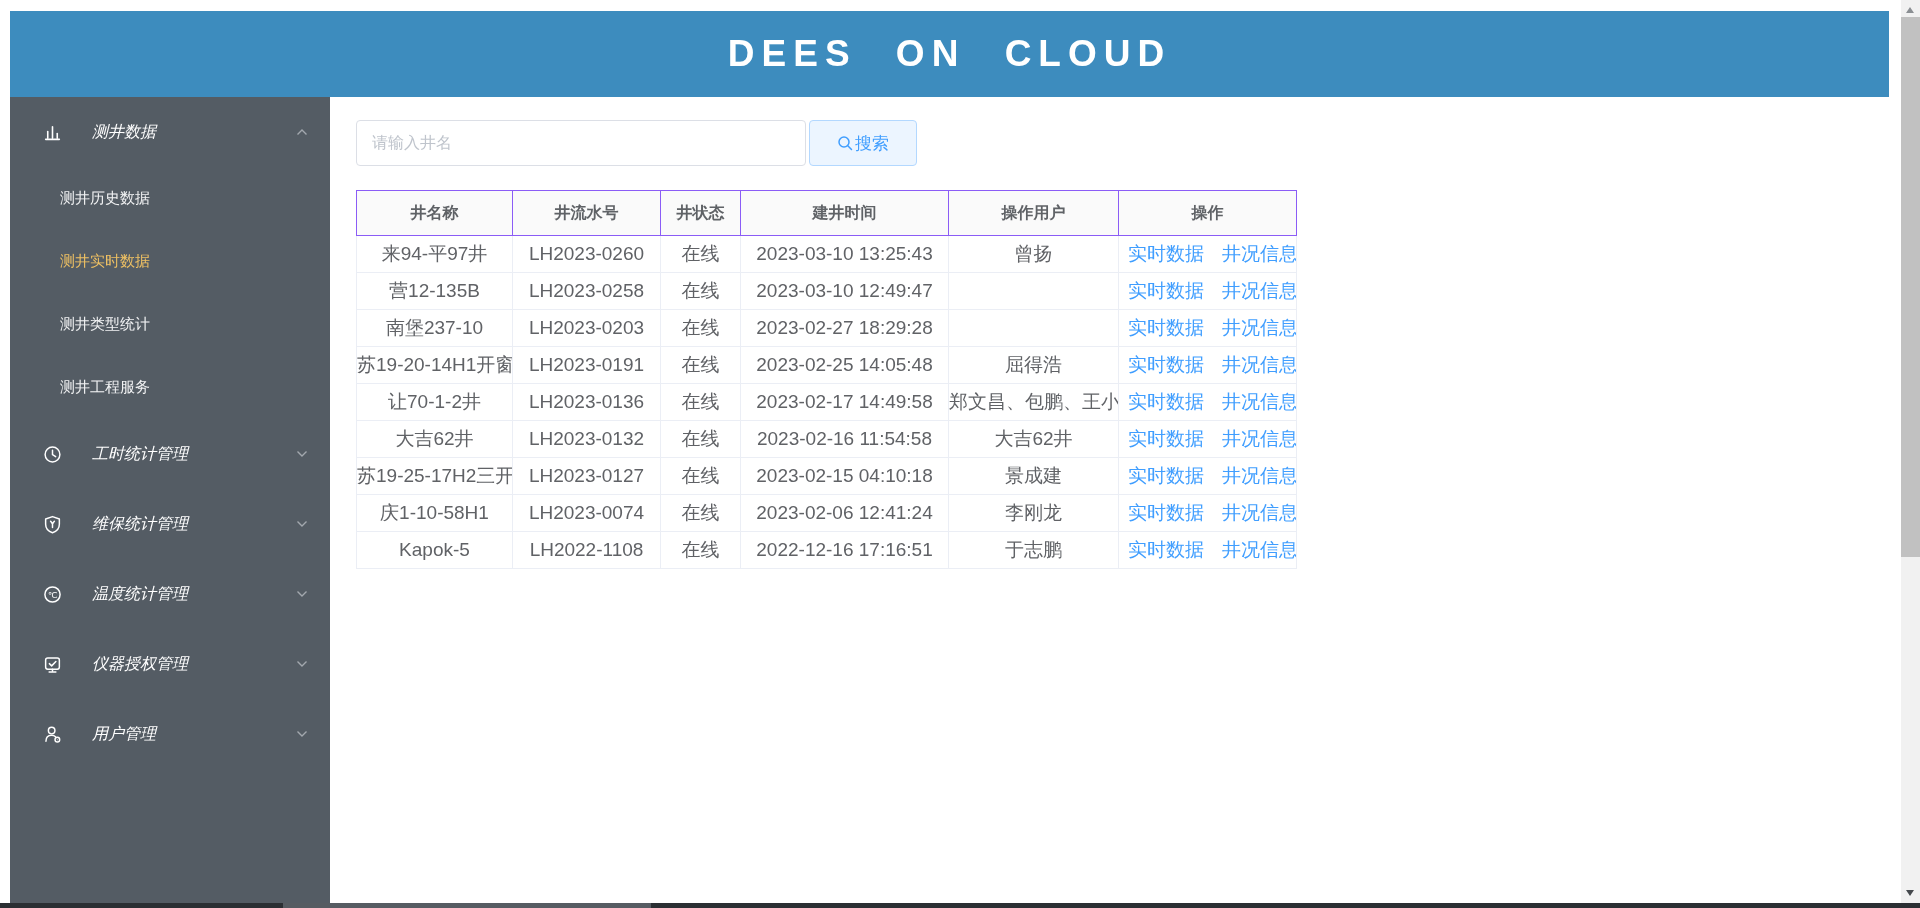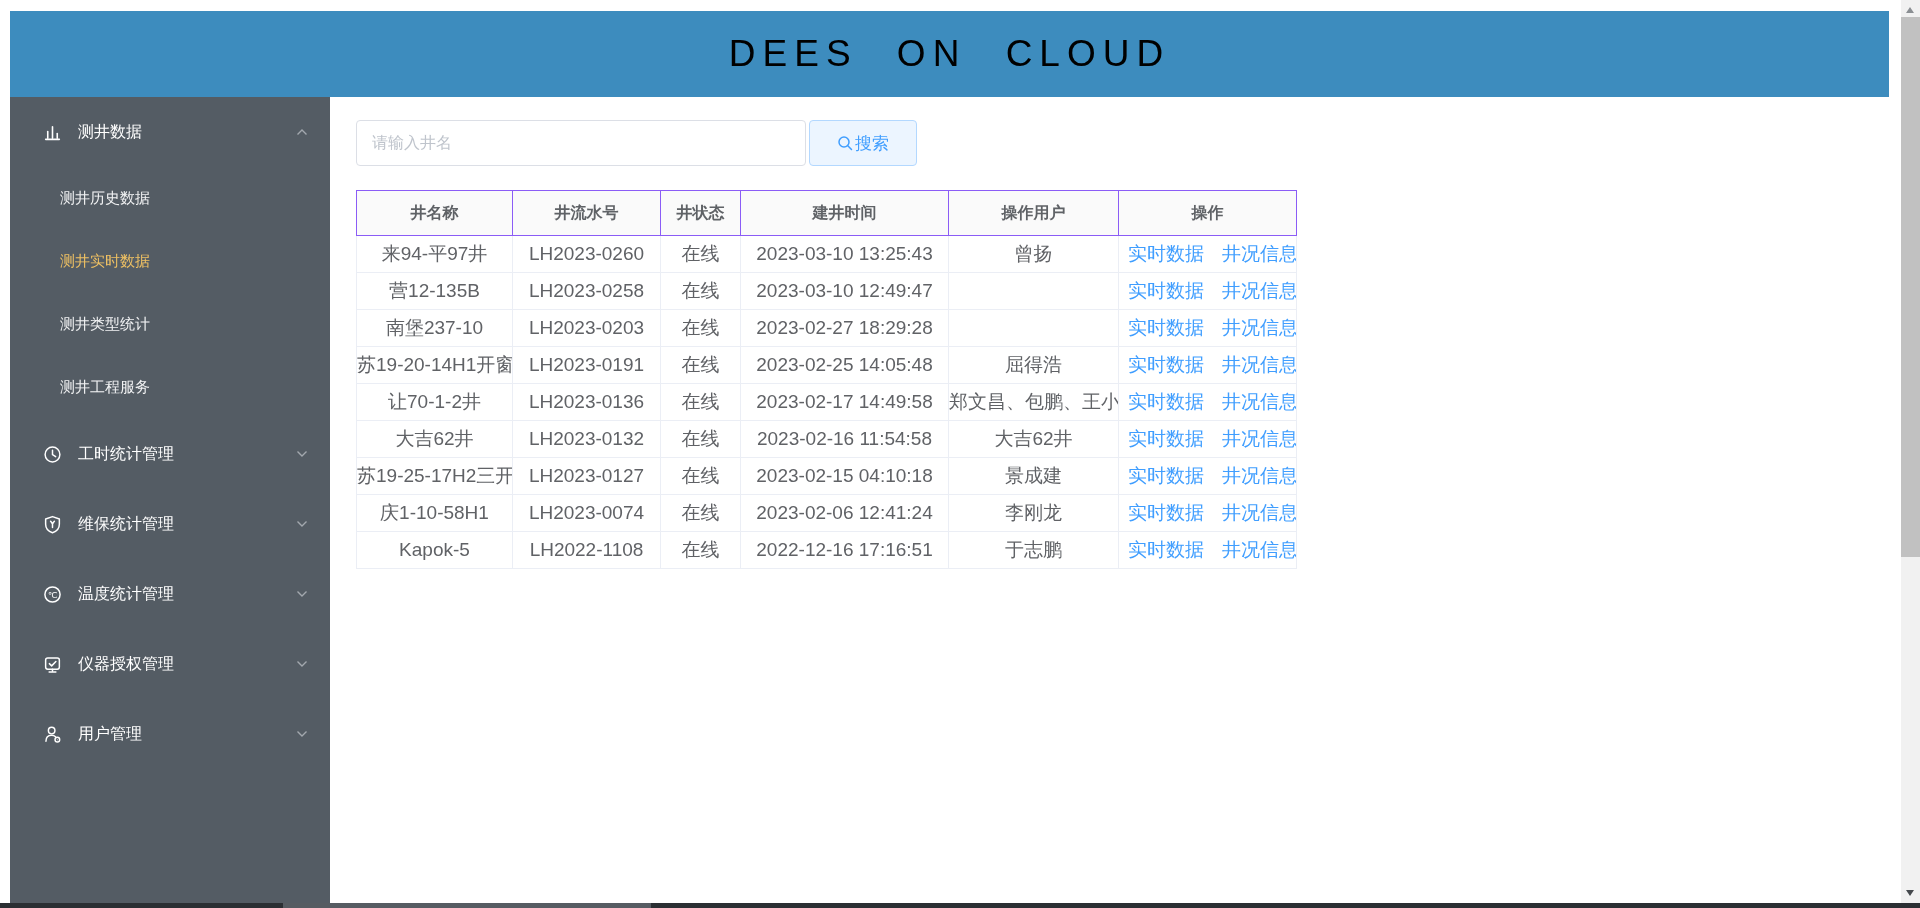--- a/index.html
+++ b/index.html
@@ -3,34 +3,34 @@
 <meta charset="utf-8">
 <style>
   * { margin:0; padding:0; box-sizing:border-box; }
   html,body { background:#fff; }
   body { font-family:"Liberation Sans","DejaVu Sans",sans-serif; }
   .page { position:relative; width:1920px; height:908px; background:#ffffff; overflow:hidden; }
 
   
   .topbar { position:absolute; left:10px; top:11px; width:1879px; height:86px;
             background:#3d8cbe; display:flex; align-items:center; justify-content:center; }
-  .topbar-title { color:#000000; font-size:37px; font-weight:normal;
+  .topbar-title { color:#ffffff; font-size:37px; font-weight:bold;
                   letter-spacing:7px; word-spacing:22px; transform:scaleY(1.02); }
   .topbar-right { position:absolute; right:26px; top:0; height:100%;
                   display:flex; align-items:center; gap:24px; }
   .topbar-user { color:#ffffff; font-size:19px; cursor:pointer; }
   .gear-btn { display:flex; align-items:center; cursor:pointer; }
 
   
   .sidebar { position:absolute; left:10px; top:97px; width:320px; height:807px;
              background:#545c64; }
   .menu-item { height:70px; display:flex; align-items:center; padding:0 22px 0 30px;
                color:#ffffff; font-size:16px; cursor:pointer; }
   .menu-item .mi-icon { width:24px; display:flex; justify-content:center; }
-  .menu-item .mi-label { margin-left:14px; }
+  .menu-item .mi-label { margin-left:28px;font-style:italic; }
   .menu-item .mi-chevron { margin-left:auto; display:flex; }
   .submenu-item { height:63px; display:flex; align-items:center; padding-left:50px;
                   color:#f2f3f4; font-size:15px; cursor:pointer; }
   .submenu-item.active { color:#efc163; }
   .chev-up { transform:rotate(180deg); }
 
   
   .main { position:absolute; left:330px; top:97px; width:1559px; height:817px; background:#fff;padding-left:26px; }
   .search-row { position:absolute; left:26px; top:23px; display:flex; }
   .search-input { width:450px; height:46px; border:1px solid #dcdfe6; border-radius:4px;

